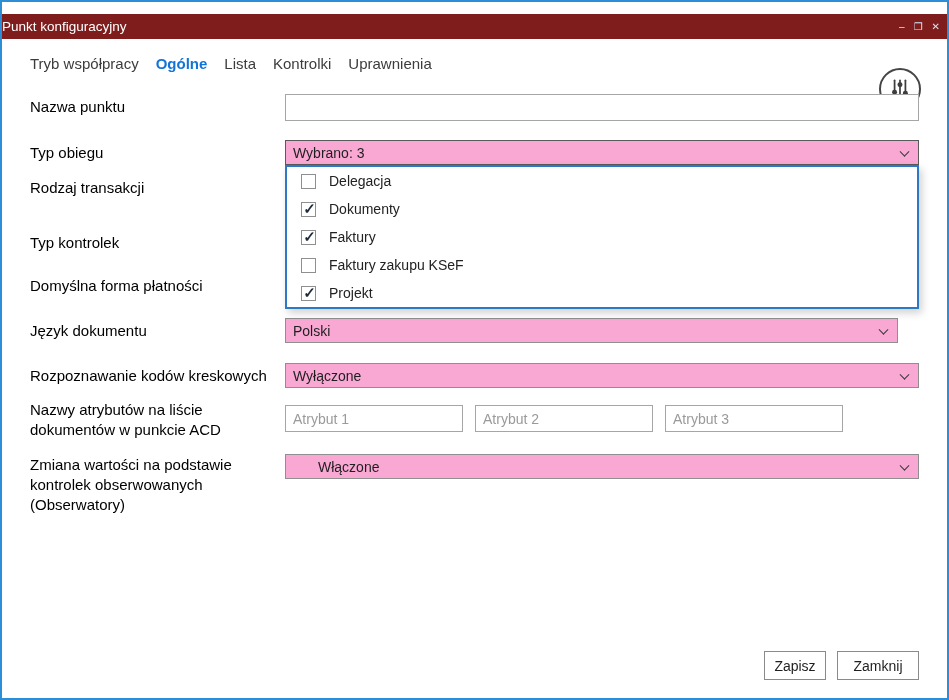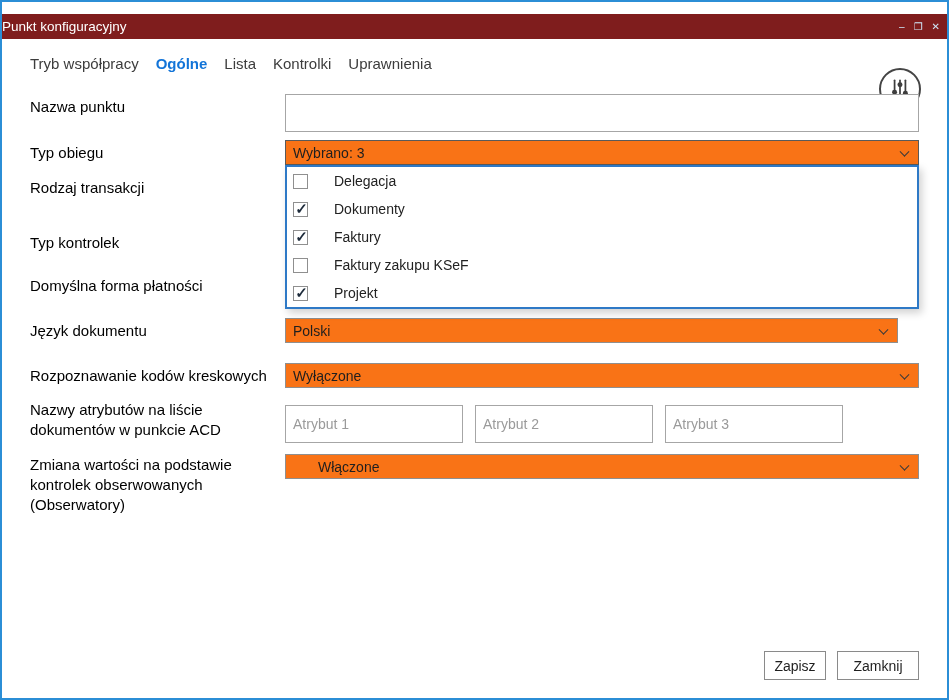--- a/index.html
+++ b/index.html
@@ -31,46 +31,46 @@
     border:2px solid #454545; border-radius:50%;
     display:flex; align-items:center; justify-content:center; background:#fff;
   }
 
   .field-label {
     position:absolute; left:28px; width:252px;
     font-size:15px; color:#000000; line-height:20px;
   }
 
   .text-input {
-    position:absolute; height:38px; background:#fff;
+    position:absolute; height:27px; background:#fff;
     border:1px solid #a6a6a6; font-family:inherit;
     font-size:14px; color:#ec4899; padding:0 7px; outline:none;
   }
   .text-input::placeholder { color:#9a9a9a; }
 
   .combo {
-    position:absolute; height:25px; background:#f97316;
+    position:absolute; height:25px; background:#f9a8d4;
     border:1px solid #8f8f8f; display:flex; align-items:center;
     padding:0 26px 0 7px; font-size:14px; color:#1f1f1f; cursor:pointer;
   }
   .combo.focused { border-color:#5a5a5a; }
   .combo .chev {
     position:absolute; right:10px; top:50%; width:7px; height:7px;
     border-right:1.4px solid #3a3a3a; border-bottom:1.4px solid #3a3a3a;
     transform:translateY(-68%) rotate(45deg);
   }
 
   .dropdown-panel {
     position:absolute; left:283px; top:163px; width:634px;
     background:#fff; border:2px solid #2e79c6; z-index:5;
     box-shadow:3px 4px 8px rgba(0,0,0,0.18);
   }
   .dd-item {
     display:flex; align-items:center; height:28px;
-    padding-left:6px; gap:26px; font-size:14px; color:#222; cursor:pointer;
+    padding-left:14px; gap:13px; font-size:14px; color:#222; cursor:pointer;
   }
   .checkbox {
     width:15px; height:15px; border:1px solid #8f8f8f; background:#fff;
     position:relative; flex:0 0 auto;
   }
   .checkbox.checked::after {
     content:"✓"; position:absolute; left:0; top:-3px; width:15px;
     text-align:center; font-size:15px; font-weight:bold; color:#1c2a3a;
   }
 

